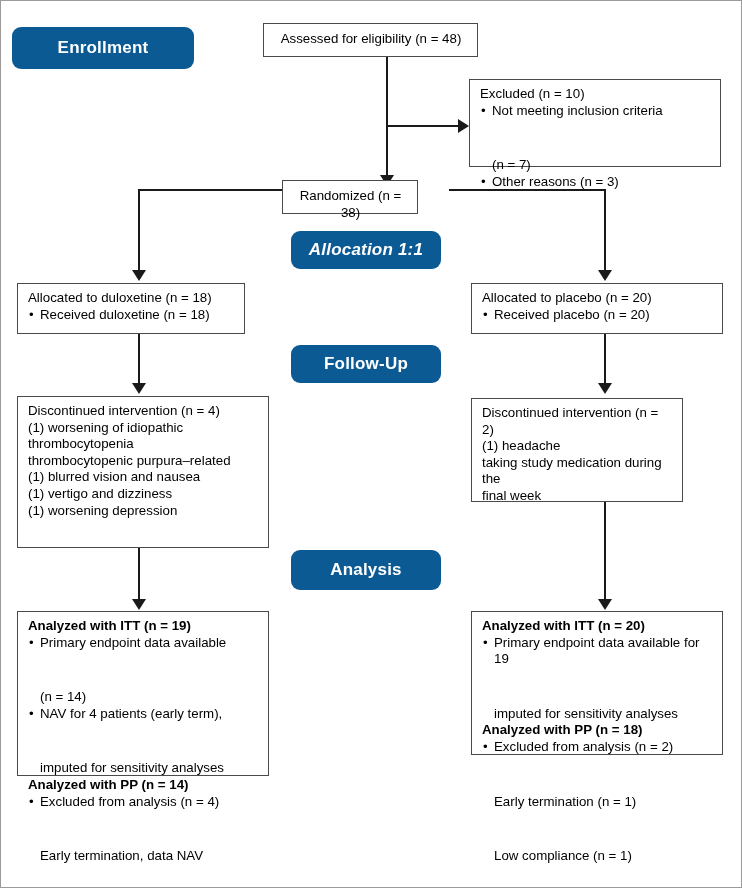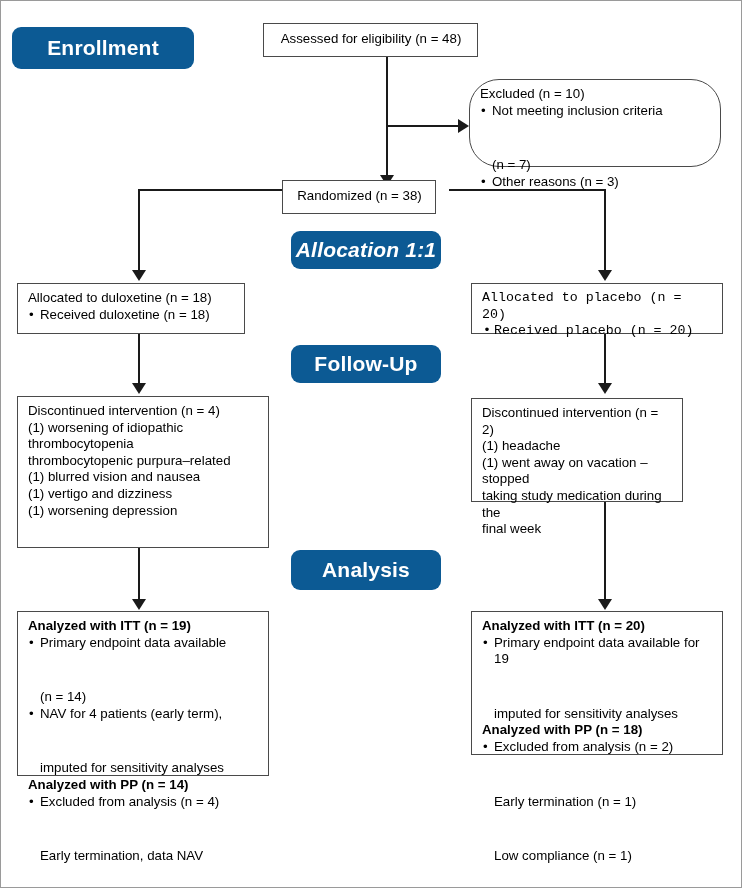--- a/index.html
+++ b/index.html
@@ -33,21 +33,21 @@
     text-align: center;
     padding-top: 7px;
   }
   .pill {
     position: absolute;
     box-sizing: border-box;
     background: #0c5a94;
     color: #ffffff;
     border-radius: 9px;
     font-weight: bold;
-    font-size: 21px;
+    font-size: 17px;
     letter-spacing: 0.2px;
     display: flex;
     align-items: center;
     justify-content: center;
   }
   .ln {
     position: absolute;
     background: #1a1a1a;
   }
   .hln { height: 1.6px; }
@@ -126,55 +126,54 @@
   <div class="ln vln" style="left:137px; top:547px; height:54px;"></div>
   <div class="arrow-down" style="left:131px; top:598px;"></div>
 
   <div class="ln vln" style="left:603px; top:499px; height:102px;"></div>
   <div class="arrow-down" style="left:597px; top:598px;"></div>
 
   <div class="box center" style="left:262px; top:22px; width:215px; height:34px;">
     <div class="row">Assessed for eligibility (n = 48)</div>
   </div>
 
-  <div class="box" style="left:468px; top:78px; width:252px; height:88px;border-radius:30px;">
+  <div class="box" style="left:468px; top:78px; width:252px; height:88px;">
     <div class="row">Excluded (n = 10)</div>
     <div class="li">Not meeting inclusion criteria</div>
     <div class="ind">(n = 7)</div>
     <div class="li">Other reasons (n = 3)</div>
   </div>
 
-  <div class="box center" style="left:281px; top:179px; width:154px; height:34px;">
+  <div class="box center" style="left:281px; top:179px; width:136px; height:34px;">
     <div class="row">Randomized (n = 38)</div>
   </div>
 
   <div class="box" style="left:16px; top:282px; width:228px; height:51px;">
     <div class="row">Allocated to duloxetine (n = 18)</div>
     <div class="li">Received duloxetine (n = 18)</div>
   </div>
 
-  <div class="box" style="left:470px; top:282px; width:252px; height:51px;font-family:Liberation Mono, monospace;">
+  <div class="box" style="left:470px; top:282px; width:252px; height:51px;">
     <div class="row">Allocated to placebo (n = 20)</div>
     <div class="li">Received placebo (n = 20)</div>
   </div>
 
   <div class="box" style="left:16px; top:395px; width:252px; height:152px;">
     <div class="row">Discontinued intervention (n = 4)</div>
     <div class="row">(1) worsening of idiopathic</div>
     <div class="row">thrombocytopenia</div>
     <div class="row">thrombocytopenic purpura–related</div>
     <div class="row">(1) blurred vision and nausea</div>
     <div class="row">(1) vertigo and dizziness</div>
     <div class="row">(1) worsening depression</div>
   </div>
 
   <div class="box" style="left:470px; top:397px; width:212px; height:104px;">
     <div class="row">Discontinued intervention (n = 2)</div>
     <div class="row">(1) headache</div>
-    <div class="row">(1) went away on vacation – stopped</div>
     <div class="row">taking study medication during the</div>
     <div class="row">final week</div>
   </div>
 
   <div class="box" style="left:16px; top:610px; width:252px; height:165px;">
     <div class="row bold">Analyzed with ITT (n = 19)</div>
     <div class="li">Primary endpoint data available</div>
     <div class="ind">(n = 14)</div>
     <div class="li">NAV for 4 patients (early term),</div>
     <div class="ind">imputed for sensitivity analyses</div>

